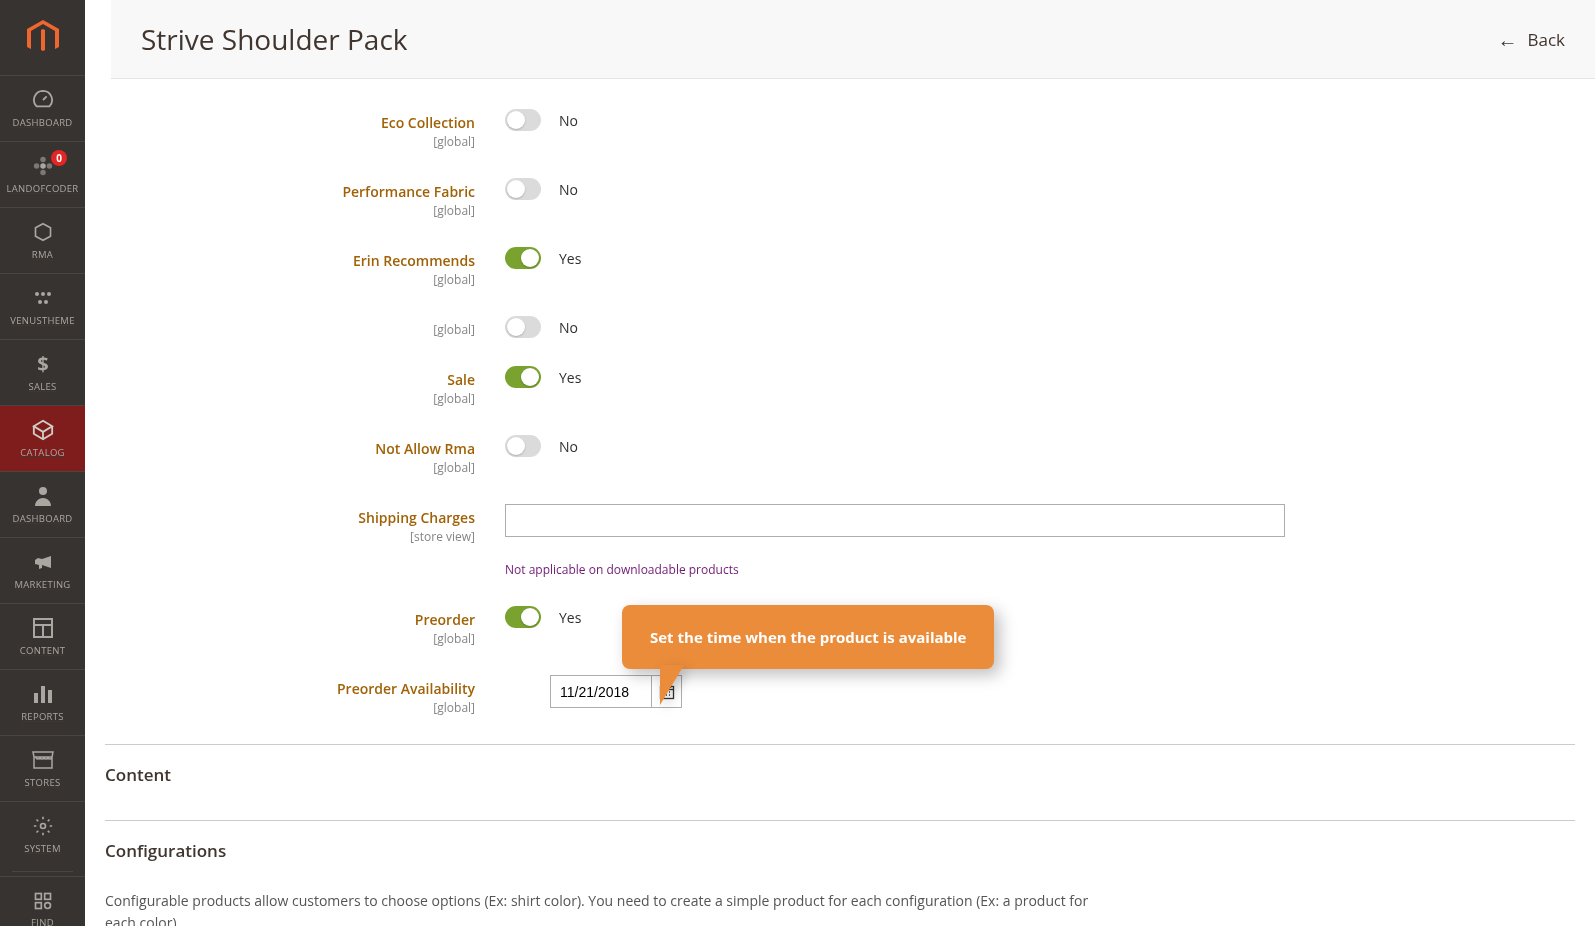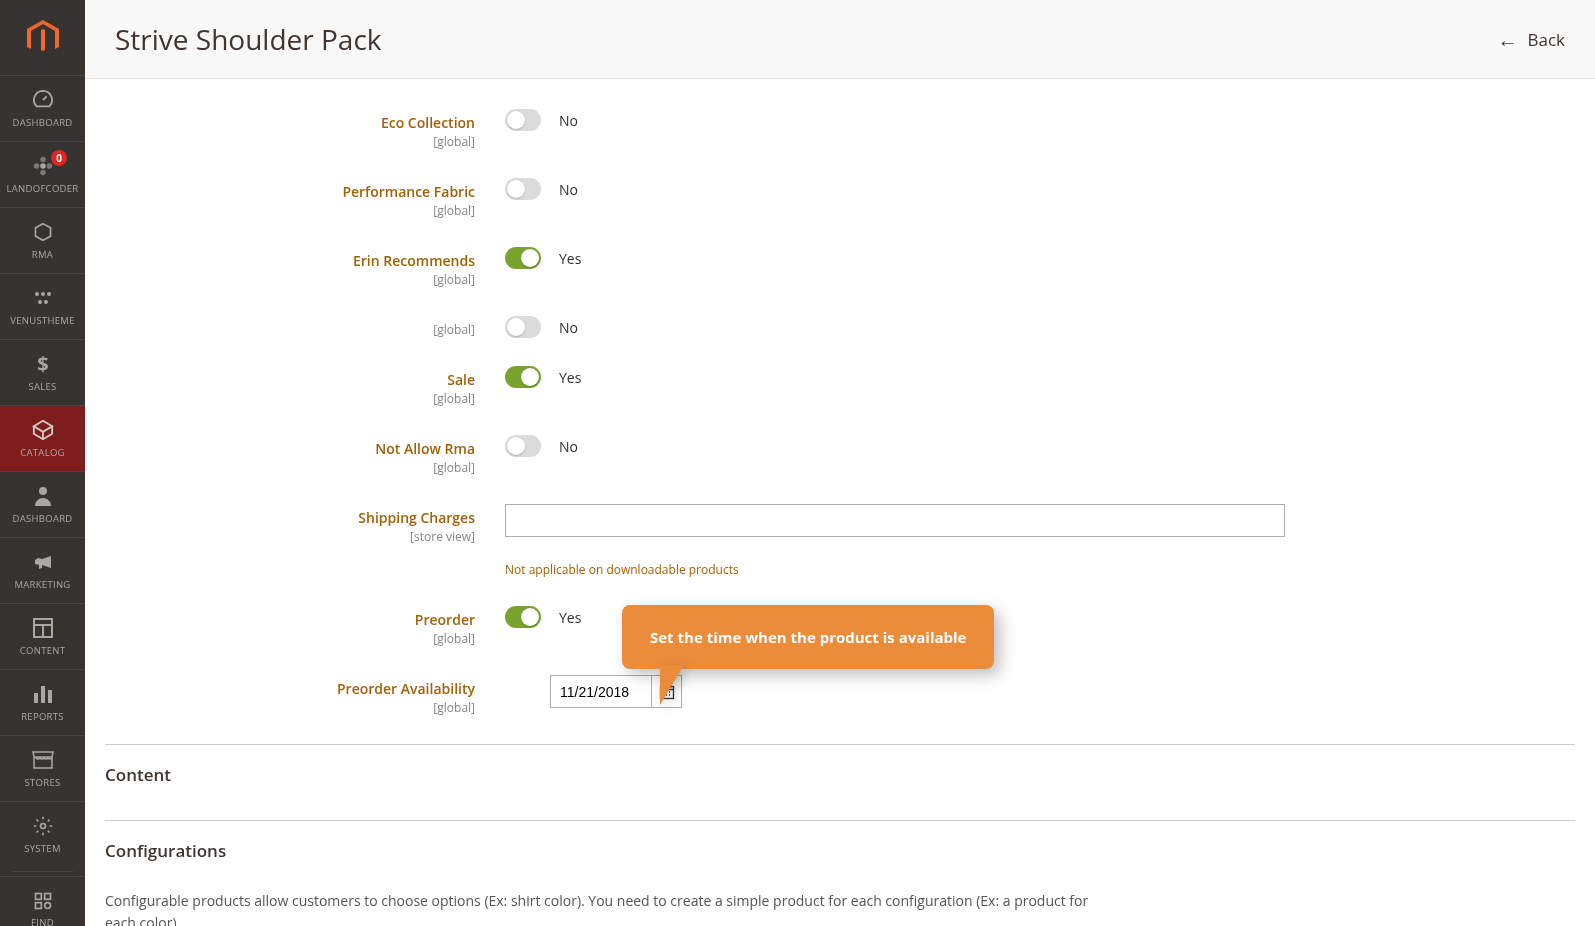--- a/index.html
+++ b/index.html
@@ -4,30 +4,30 @@
   <style>
     * { margin: 0; padding: 0; box-sizing: border-box; }
     body { font-family: 'Open Sans', Helvetica, Arial, sans-serif; font-size: 14px; color: #41362f; background: #fff; }
     
     .page { display: flex; min-height: 926px; }
     
     
     .sidebar { width: 85px; background: #373330; display: flex; flex-direction: column; }
     .logo-cell { height: 75px; display: flex; align-items: center; justify-content: center; }
     .logo-svg { width: 32px; height: 36px; }
-    .nav-item { display: flex; flex-direction: column; align-items: center; justify-content: center; padding: 12px 16px; cursor: pointer; position: relative; border-top: 1px solid #4a4542; }
+    .nav-item { display: flex; flex-direction: column; align-items: center; justify-content: center; padding: 12px 16px; cursor: pointer; position: relative; border-top: 1px solid #4a4542; text-decoration: underline; }
     .nav-item.active { background: #7f1d1d; }
     .nav-icon { width: 24px; height: 24px; display: flex; align-items: center; justify-content: center; color: #aaa6a0; }
     .nav-label { font-size: 9.5px; color: #aaa6a0; margin-top: 4px; text-align: center; letter-spacing: 0.3px; }
     .nav-badge { position: absolute; top: 8px; right: 18px; background: #e22626; color: #fff; border-radius: 50%; width: 16px; height: 16px; font-size: 10px; display: flex; align-items: center; justify-content: center; font-weight: bold; }
     .nav-sep { height: 1px; background: #4a4542; margin: 4px 12px; }
     
     
     .main { flex: 1; background: #fff; }
-    .header { display: flex; align-items: center; justify-content: space-between; padding: 20px 30px; border-bottom: 1px solid #e6e3e1; background: #f8f8f8;}
+    .header { display: flex; align-items: center; justify-content: space-between; padding: 20px 30px; border-bottom: 1px solid #e6e3e1; background: #f8f8f8; margin-left: 26px;}
     .page-title { font-size: 28px; font-weight: 400; color: #41362f; }
     .back-btn { display: flex; align-items: center; gap: 10px; font-size: 17px; color: #41362f; cursor: pointer; }
     .back-arrow { font-size: 20px; }
     
     .content-area { padding: 30px 20px 30px 20px; }
     
     
     .form-rows { max-width: 1200px; }
     .form-row { display: flex; align-items: flex-start; margin-bottom: 28px; }
     .form-label-col { width: 400px; text-align: right; padding-right: 30px; padding-top: 4px; }
@@ -37,21 +37,21 @@
     
     
     .toggle { width: 36px; height: 22px; border-radius: 11px; background: #dbdbdb; position: relative; cursor: pointer; transition: background .2s; flex-shrink: 0; }
     .toggle .knob { width: 18px; height: 18px; border-radius: 50%; background: #fff; position: absolute; top: 2px; left: 2px; transition: left .2s; box-shadow: 0 1px 2px rgba(0,0,0,0.2); }
     .toggle.on { background: #79a22e; }
     .toggle.on .knob { left: 16px; }
     .toggle-state { color: #303030; font-size: 14px; }
     
     
     .text-input { width: 100%; max-width: 780px; height: 33px; border: 1px solid #adadad; padding: 0 9px; font-size: 14px; }
-    .helper-text { font-size: 12px; color: #a16207; margin-top: 6px; }
+    .helper-text { font-size: 12px; color: #701a75; margin-top: 6px; }
     
     
     .date-wrap { display: inline-flex; border: 1px solid #adadad; height: 33px; margin-left: 45px; }
     .date-input { border: none; padding: 0 9px; width: 100px; font-size: 14px; outline: none; }
     .date-btn { width: 30px; border-left: 1px solid #adadad; display: flex; align-items: center; justify-content: center; background: #fff; cursor: pointer; }
     
     
     .section-bar { border-top: 1px solid #ccc; padding: 18px 0 14px 0; margin-top: 20px; }
     .section-title { font-size: 17px; font-weight: 600; color: #41362f; }
     .section-body { padding: 14px 0; color: #555; font-size: 14px; line-height: 1.6; max-width: 1000px; }

